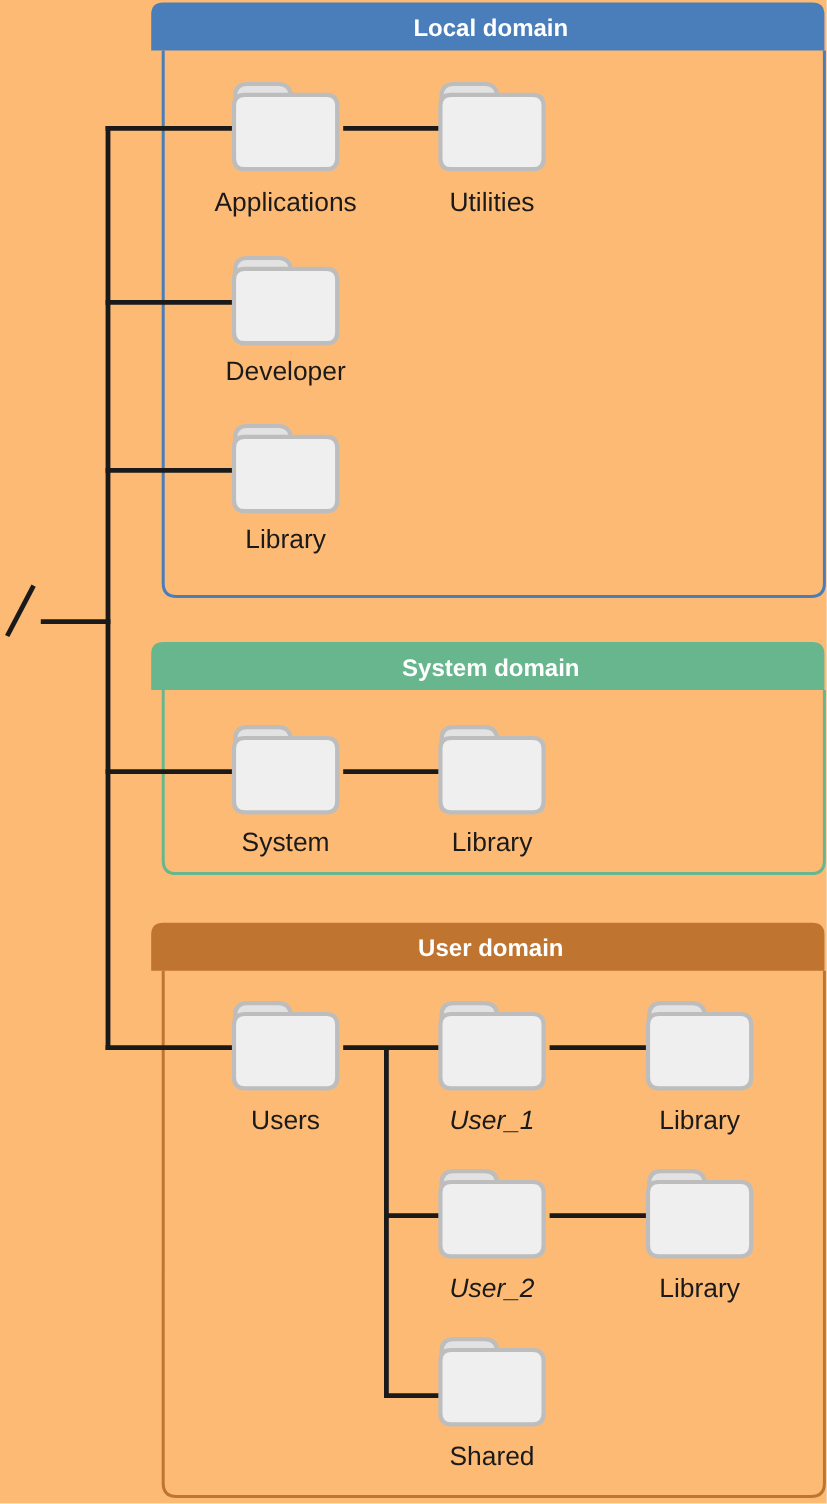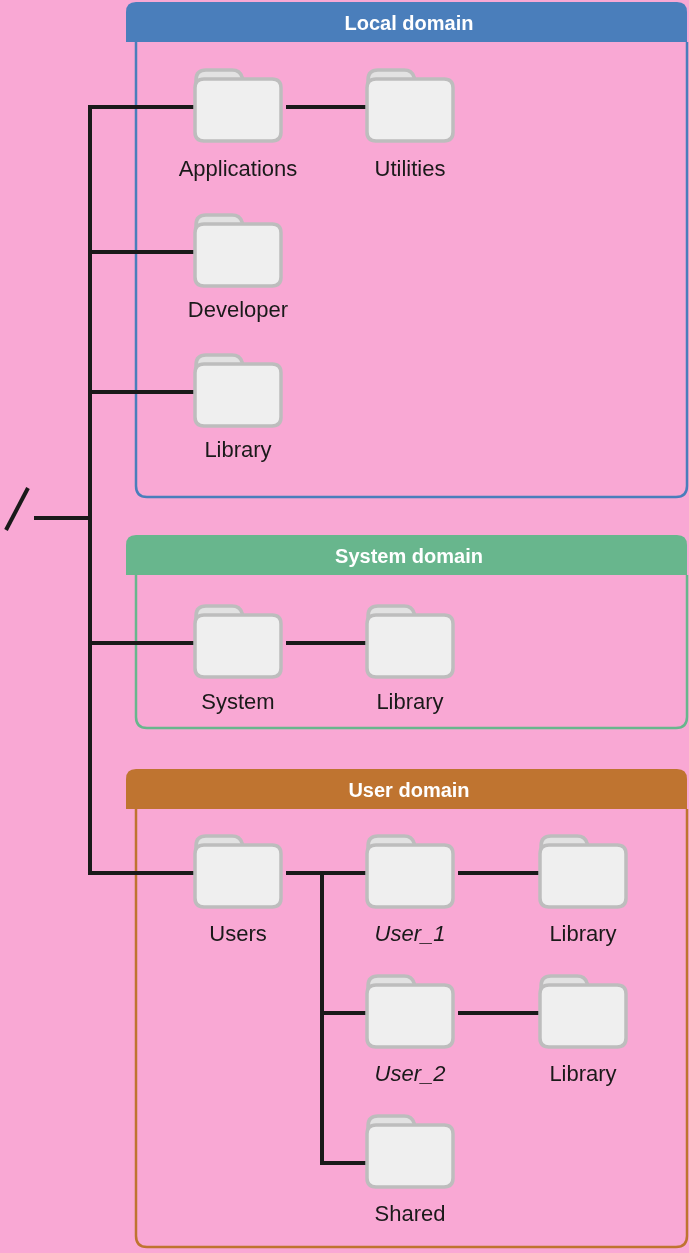--- a/index.html
+++ b/index.html
@@ -7,21 +7,21 @@
     padding: 0;
     background: #ffffff;
   }
   body {
     font-family: "Liberation Sans", sans-serif;
   }
   #canvas {
     position: relative;
     width: 689px;
     height: 1253px;
-    background: #f9a8d4;
+    background: #fdba74;
     overflow: hidden;
   }
   #canvas svg {
     position: absolute;
     left: 0;
     top: 0;
   }
   .domain-title {
     font-family: "Liberation Sans", sans-serif;
     font-size: 20px;

